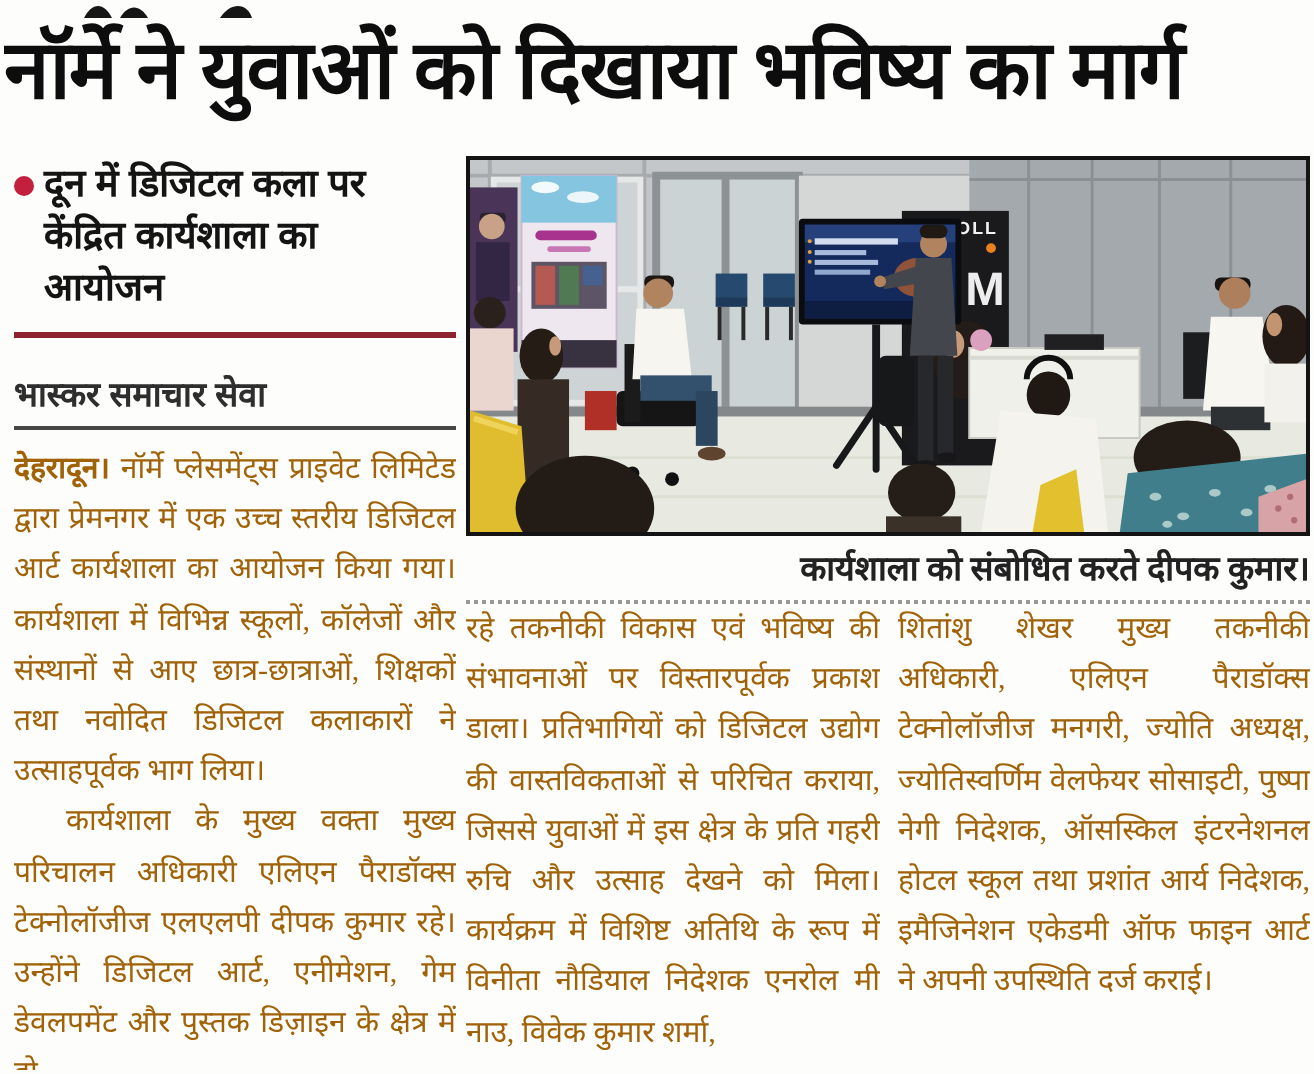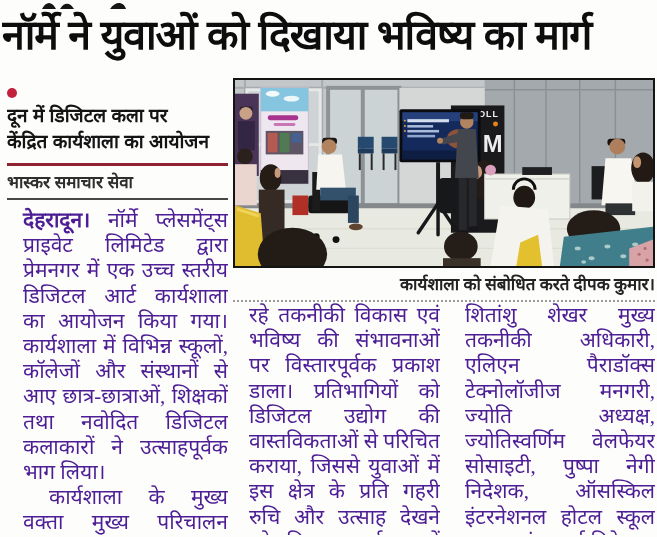--- a/index.html
+++ b/index.html
@@ -21,34 +21,34 @@
     overflow:hidden;
   }
 
   .leftcol { position:absolute; left:7px; top:80px; width:221px; height:455px; overflow:hidden; }
 
   .subhead {
     display:flex; align-items:flex-start; gap:5px;
     font-family:"Liberation Sans","DejaVu Sans",sans-serif;
     font-weight:700; font-size:19px; line-height:26px; color:#141414;
     width:205px;
-    flex-direction:column;
   }
   .bullet { flex:0 0 10px; width:10px; height:10px; border-radius:50%; background:#c2203c; margin-top:8px; }
 
   .rule-maroon { border-top:3px solid #8e2230; margin-top:8px; }
   .byline {
     font-family:"Liberation Sans","DejaVu Sans",sans-serif;
     font-weight:700; font-size:17px; color:#2e2e2e;
     padding:4px 0 5px 0;
+    margin-top:12px;
   }
   .rule-dark { border-top:2px solid #474747; }
 
   .bodytext {
-    font-size:21px; line-height:25.2px; text-align:justify; color:#4c1d95;margin-left:16px;
+    font-size:15px; line-height:25.2px; text-align:justify; color:#a16207;
   }
   .leftcol .bodytext.first { margin-top:8px; }
   .dateline { font-weight:700; }
   .indent { text-indent:26px; }
 
   .photo {
     position:absolute; left:233px; top:78px; width:422px; height:190px;
     border:2px solid #141414; background:#cfd2d2;
   }
   .photo svg { display:block; width:100%; height:100%; }

